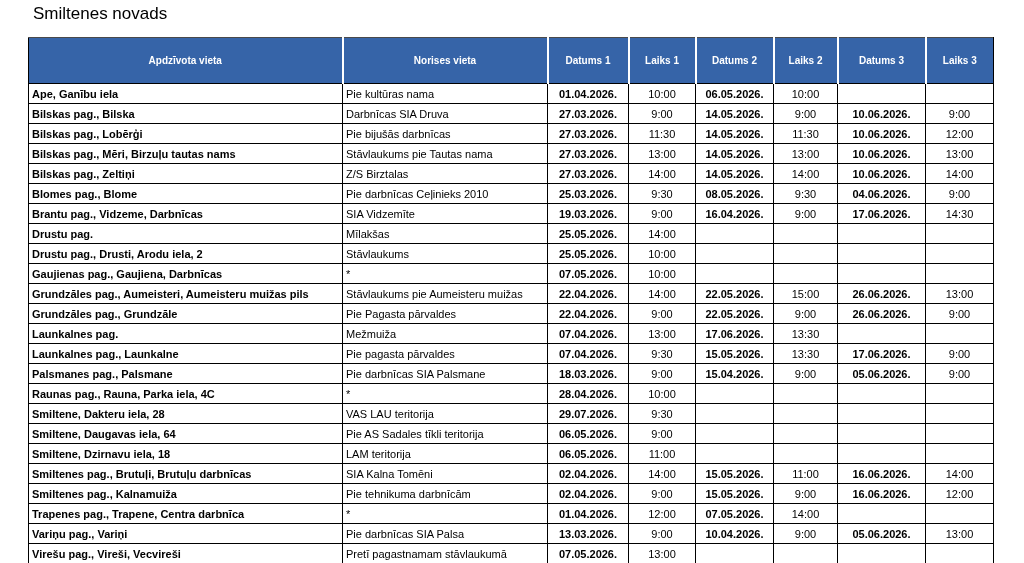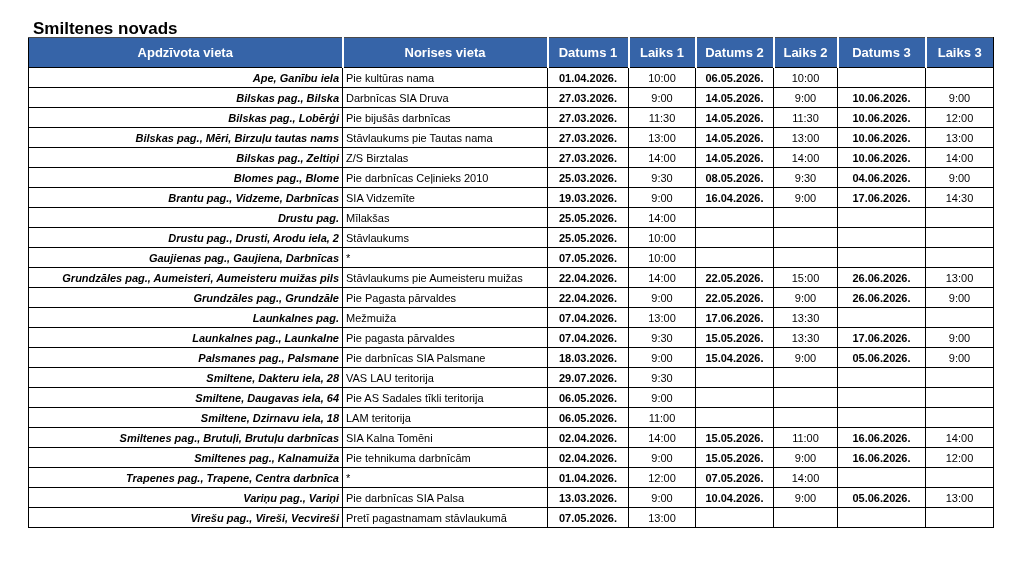--- a/index.html
+++ b/index.html
@@ -5,58 +5,58 @@
   html, body { margin: 0; padding: 0; }
   body {
     width: 1024px; height: 563px;
     background: #ffffff;
     font-family: "Liberation Sans", sans-serif;
     position: relative;
     color: #000;
   }
   .page-title {
     position: absolute;
-    left: 33px; top: 19px;
+    left: 33px; top: 4px;
     font-size: 17px;
-    font-weight: bold;
+    font-weight: normal;
     color: #000;
   }
   table.schedule {
     position: absolute;
     left: 28px; top: 37px;
     width: 965px;
     border-collapse: collapse;
     table-layout: fixed;
   }
   table.schedule th {
     background: #3664A8;
     color: #ffffff;
-    font-size: 13px;
+    font-size: 10px;
     font-weight: bold;
     height: 21px;
-    padding: 4px 2px;
+    padding: 12px 2px;
     border-left: 2px solid #ffffff;
     border-right: 2px solid #ffffff;
     border-top: 1px solid #4a4a4a;
     border-bottom: 1px solid #000000;
     overflow: hidden;
     white-space: nowrap;
   }
   table.schedule th:first-child { border-left: 1px solid #000000; }
   table.schedule th:last-child { border-right: 1px solid #000000; }
   table.schedule td {
     border: 1px solid #000000;
     height: 19px;
     font-size: 11px;
     padding: 0 3px;
     overflow: hidden;
     white-space: nowrap;
     vertical-align: middle;
   }
-  .c-vieta   { font-weight: bold; text-align: right; padding-left: 4px; font-style: italic; }
+  .c-vieta   { font-weight: bold; text-align: left; padding-left: 4px; }
   .c-norises { text-align: left; margin-top: 13px; }
   .c-date    { font-weight: bold; text-align: center; }
   .c-time    { text-align: center; }
 </style>
 </head>
 <body>
 
 <div class="page-title">Smiltenes novads</div>
 
 <table class="schedule">
@@ -227,20 +227,30 @@
         <td class="c-vieta">Palsmanes pag., Palsmane</td>
         <td class="c-norises">Pie darbnīcas SIA Palsmane</td>
         <td class="c-date">18.03.2026.</td>
         <td class="c-time">9:00</td>
         <td class="c-date">15.04.2026.</td>
         <td class="c-time">9:00</td>
         <td class="c-date">05.06.2026.</td>
         <td class="c-time">9:00</td>
       </tr>
       <tr>
+        <td class="c-vieta">Raunas pag., Rauna, Parka iela, 4C</td>
+        <td class="c-norises">*</td>
+        <td class="c-date">28.04.2026.</td>
+        <td class="c-time">10:00</td>
+        <td class="c-date"></td>
+        <td class="c-time"></td>
+        <td class="c-date"></td>
+        <td class="c-time"></td>
+      </tr>
+      <tr>
         <td class="c-vieta">Smiltene, Dakteru iela, 28</td>
         <td class="c-norises">VAS LAU teritorija</td>
         <td class="c-date">29.07.2026.</td>
         <td class="c-time">9:30</td>
         <td class="c-date"></td>
         <td class="c-time"></td>
         <td class="c-date"></td>
         <td class="c-time"></td>
       </tr>
       <tr>

